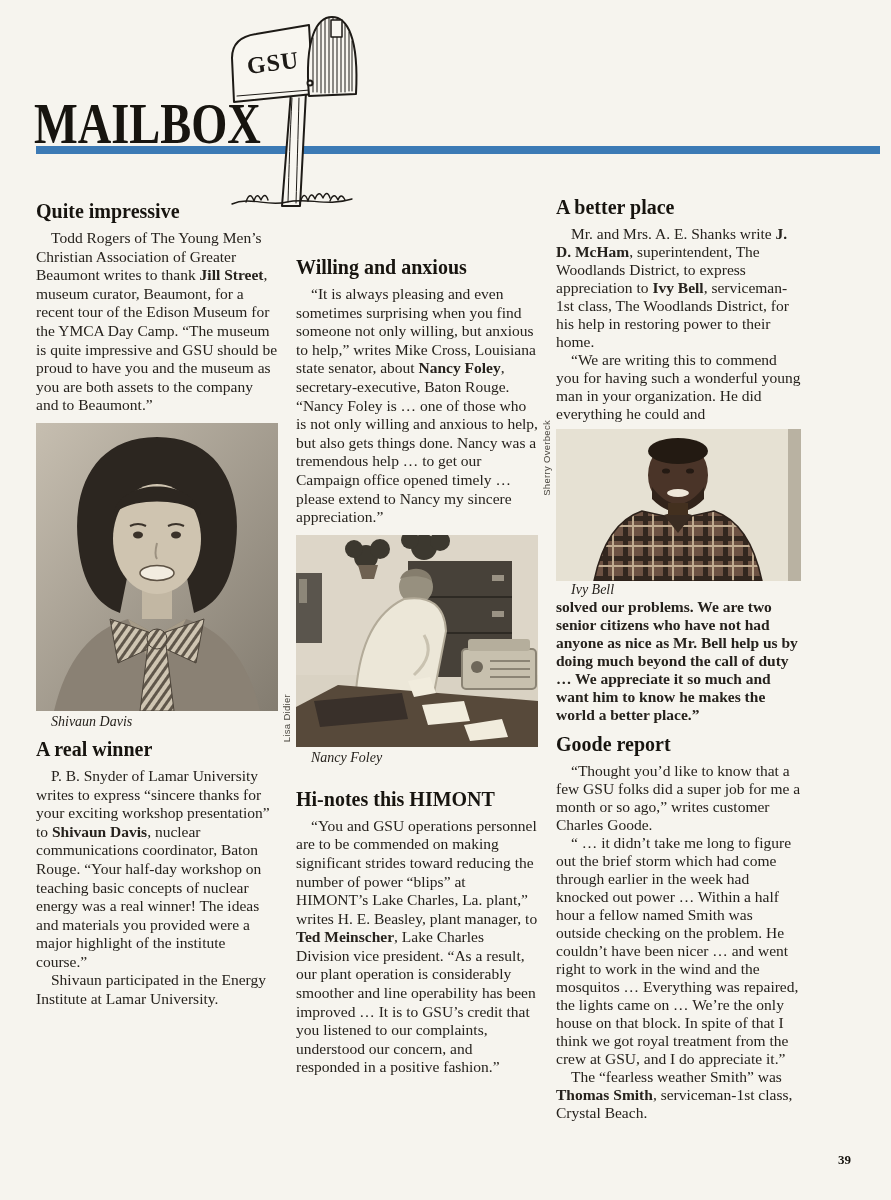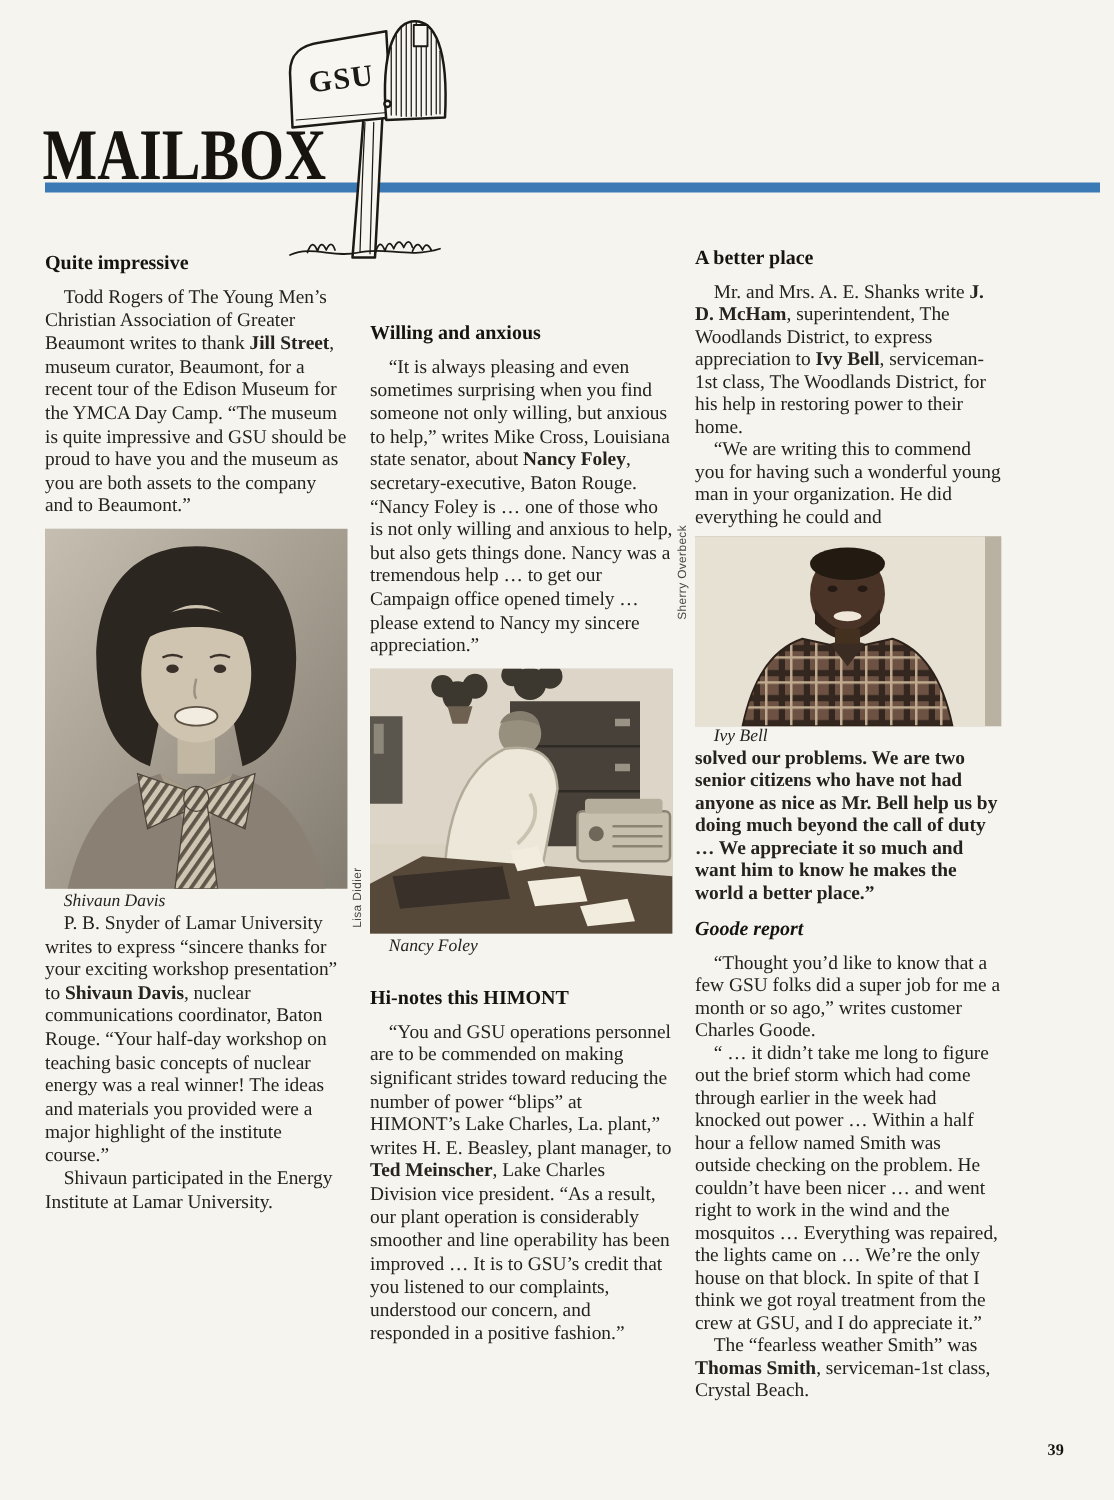--- a/index.html
+++ b/index.html
@@ -20,29 +20,29 @@
     background:#3c7ab5; z-index:1;
   }
   .mailbox-art { position:absolute; left:212px; top:6px; width:155px; height:205px; z-index:2; }
   .col {
     position:absolute; width:242px;
     font-size:15.5px; line-height:18.6px; text-align:left;
   }
   #col1 { left:36px;  top:200px; }
   #col2 { left:296px; top:256px; }
   #col3 { left:556px; top:196px; width:245px; line-height:18px; }
-  .col h3 { font-size:16px; line-height:22px; margin:0 0 7px 0; color:#17140f; }
+  .col h3 { font-size:20px; line-height:22px; margin:0 0 7px 0; color:#17140f; }
   .col p { margin:0; text-indent:15px; }
   .col p.noindent { text-indent:0;font-weight:bold; }
   .photo { display:block; margin:8px 0 2px 0; background:#b9b2a6; }
   #col3 .photo { margin:6px 0 0 0; }
   .caption { font-style:italic; font-size:14px; line-height:17px; margin:2px 0 0 0; text-indent:0; }
   .h-after { margin-top:8px !important; }
   #col2 .h-after { margin-top:22px !important; }
-  #col3 .h-after { margin-top:9px !important;font-style:italic; }
+  #col3 .h-after { margin-top:9px !important; }
   .credit {
     position:absolute; font-family:"Liberation Sans", sans-serif;
     font-size:9.5px; letter-spacing:0.3px; color:#4a463f;
     writing-mode:vertical-rl; transform:rotate(180deg);
     z-index:3; white-space:nowrap;
   }
   #credit-lisa   { left:281px; top:694px; }
   #credit-sherry { left:541px; top:420px; }
   .page-number { position:absolute; left:838px; top:1152px; font-size:13px; font-weight:bold; color:#17140f; }
   b { font-weight:bold; }
@@ -125,20 +125,21 @@
     <path d="M121,120 Q118,132 121,136" stroke="#9c9180" stroke-width="2" fill="none"></path>
     <ellipse cx="121" cy="150" rx="17" ry="7.5" fill="#f2ece0" stroke="#5d5244" stroke-width="1.5"></ellipse>
 
     <path d="M121,212 L74,196 L82,240 L121,222 Z" fill="url(#bowstripe)" stroke="#4c443a" stroke-width="1"></path>
     <path d="M121,212 L168,196 L160,240 L121,222 Z" fill="url(#bowstripe)" stroke="#4c443a" stroke-width="1"></path>
     <path d="M112,222 L104,288 L138,288 L130,222 Z" fill="url(#bowstripe)" stroke="#4c443a" stroke-width="1"></path>
     <circle cx="121" cy="216" r="10" fill="url(#bowstripe)" stroke="#4c443a" stroke-width="1"></circle>
   </svg>
   <p class="caption">Shivaun Davis</p>
 
+  <h3 class="h-after">A real winner</h3>
   <p><span>P. B. Snyder of Lamar University writes to express “sincere thanks for your exciting workshop presentation” to </span><b>Shivaun Davis</b><span>, nuclear communications coordinator, Baton Rouge. “Your half-day workshop on teaching basic concepts of nuclear energy was a real winner! The ideas and materials you provided were a major highlight of the institute course.”</span></p>
   <p><span>Shivaun participated in the Energy Institute at Lamar University.</span></p>
 </div>
 
 <div class="col" id="col2">
   <h3>Willing and anxious</h3>
   <p><span>“It is always pleasing and even sometimes surprising when you find someone not only willing, but anxious to help,” writes Mike Cross, Louisiana state senator, about </span><b>Nancy Foley</b><span>, secretary-executive, Baton Rouge. “Nancy Foley is … one of those who is not only willing and anxious to help, but also gets things done. Nancy was a tremendous help … to get our Campaign office opened timely … please extend to Nancy my sincere appreciation.”</span></p>
 
   <svg class="photo" width="242" height="212" viewBox="0 0 242 212">
     <rect width="242" height="212" fill="#d9d2c3"></rect>

